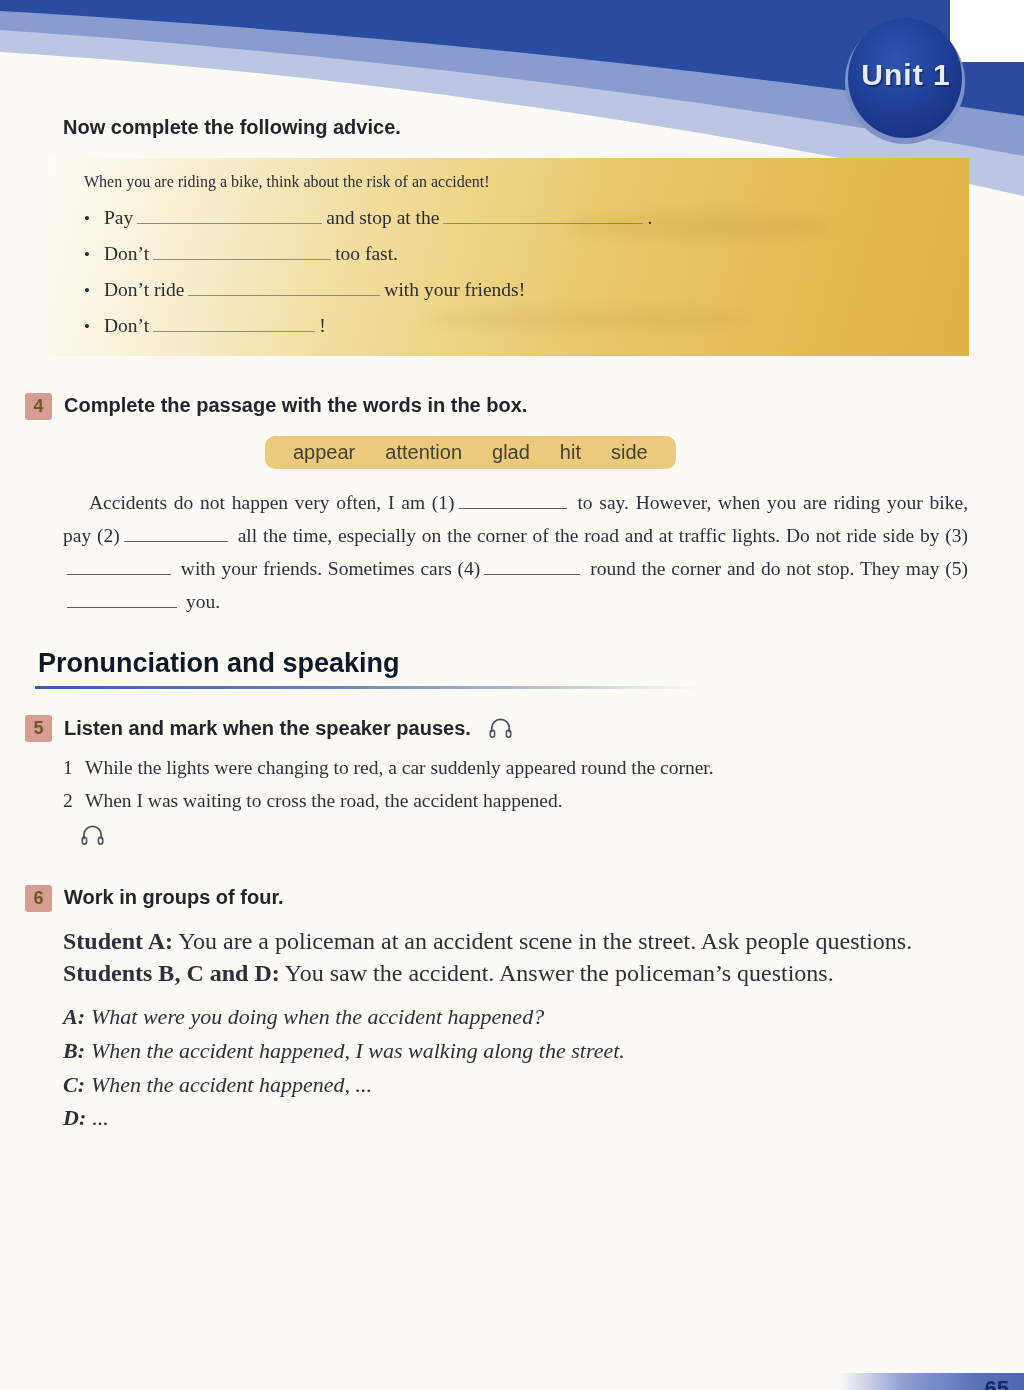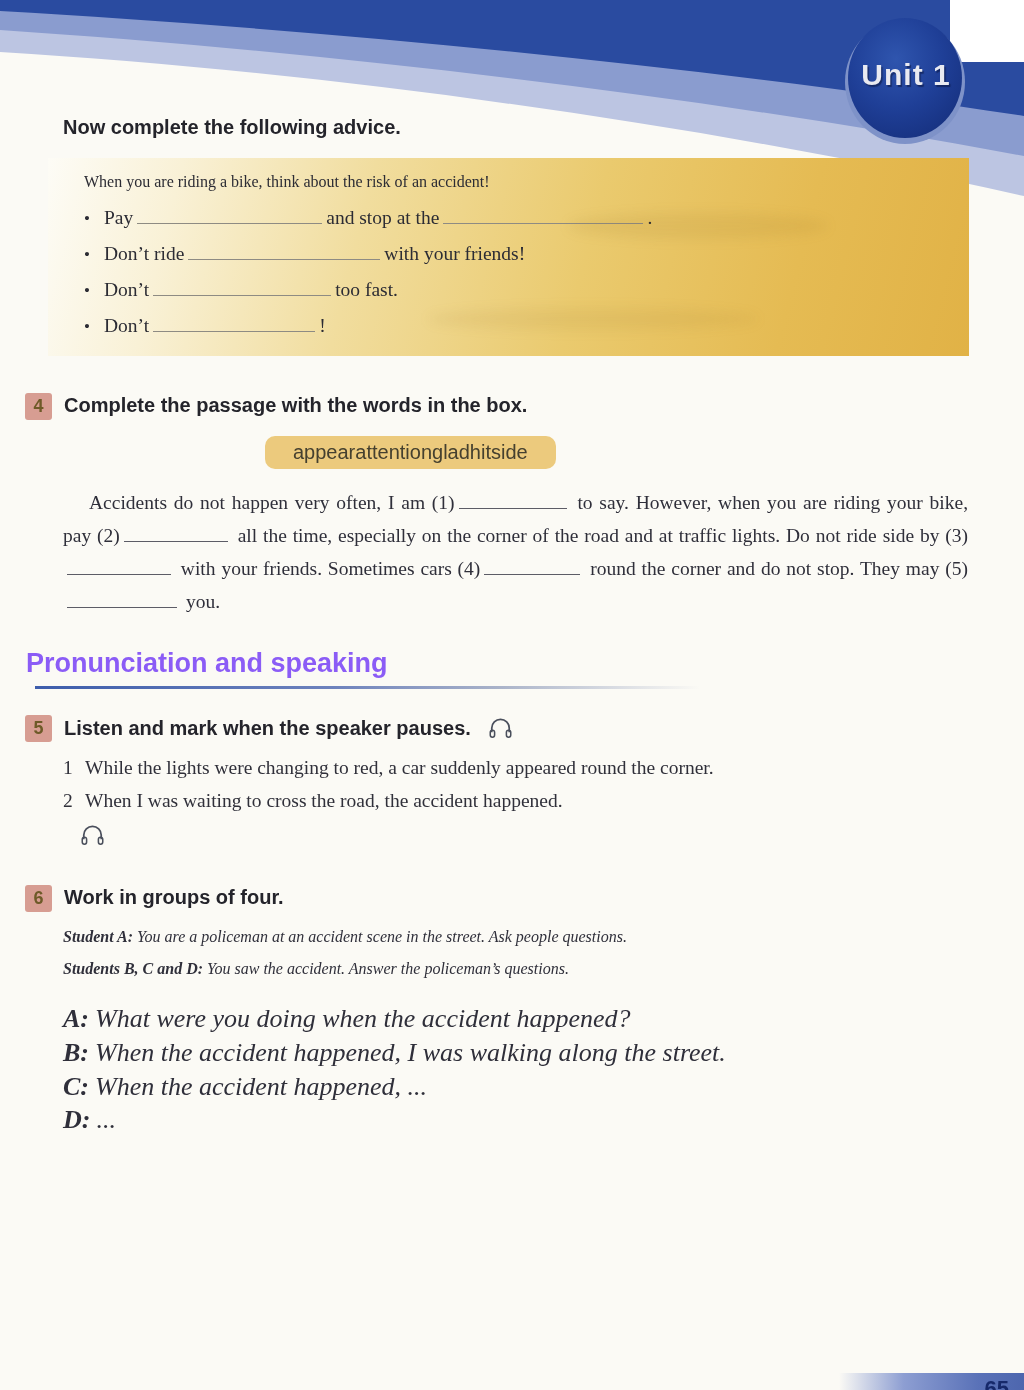--- a/index.html
+++ b/index.html
@@ -56,48 +56,48 @@
     font-family:"Liberation Sans", sans-serif; font-weight:bold; font-size:18px;
     display:flex; align-items:center; justify-content:center;
     border-radius:3px;
   }
   .ex-title { padding-top:1px; }
   
   .word-box {
     position:absolute; left:265px; top:436px;
     background:#ecca7d; border-radius:10px;
     padding:5px 28px;
-    display:inline-flex; 
+    display:inline-flex; gap:30px;
     font-family:"Liberation Sans", sans-serif;
     font-size:20px; color:#45402f;
   }
   
   .passage {
     position:absolute; left:63px; top:486px; width:905px;
     font-size:19.5px; line-height:33px; text-align:justify;
     text-indent:26px; color:#2f2f3a;
   }
   
   .section-heading {
-    position:absolute; left:26px; top:648px;
-    font-family:"Liberation Sans", sans-serif;
-    font-weight:bold; font-size:27px; color:#8b5cf6;
+    position:absolute; left:38px; top:648px;
+    font-family:"Liberation Sans", sans-serif;
+    font-weight:bold; font-size:27px; color:#0f172a;
   }
   .section-underline {
     position:absolute; left:35px; top:686px; width:665px; height:3px;
     background:linear-gradient(to right, #3d5dab 0%, #6d82bd 45%, #aab3c9 70%, rgba(200,200,200,0) 100%);
   }
   
   .sentence { position:absolute; left:63px; font-size:19.5px; color:#30303a; }
   .sentence .s-num { display:inline-block; width:22px; }
   .headphones { display:inline-block; vertical-align:-5px; margin-left:16px; }
   
-  .role-line { position:absolute; left:63px; font-size:16px; color:#2f2f3a;font-style:italic; }
+  .role-line { position:absolute; left:63px; font-size:24px; color:#2f2f3a; }
   .role-line b { font-weight:bold; }
-  .dialog-line { position:absolute; left:63px; font-size:26px; font-style:italic; color:#2f2f3a; }
+  .dialog-line { position:absolute; left:63px; font-size:22px; font-style:italic; color:#2f2f3a; }
   .dialog-line .speaker { font-weight:bold; margin-right:6px; }
   
   .page-bar {
     position:absolute; top:1325px; right:0; width:185px; height:31px;
     background:linear-gradient(to right, rgba(120,140,200,0) 0%, #8d9ed2 35%, #5a72b8 75%, #4d66ae 100%);
     display:flex; align-items:center; justify-content:flex-end;
     padding-right:15px;
     margin-top:48px;
   }
   .page-number {
@@ -131,24 +131,24 @@
 
   <div class="advice-box">
     <div class="smudge" style="left:520px; top:55px; width:260px; height:26px; background:rgba(150,110,30,0.10);"></div>
     <div class="smudge" style="left:380px; top:150px; width:330px; height:22px; background:rgba(150,110,30,0.09);"></div>
     <div class="advice-intro">When you are riding a bike, think about the risk of an accident!</div>
     <div class="advice-list">
       <div class="advice-item">
         <span class="bullet">•</span><span>Pay</span><span class="blank" style="width:185px;"></span><span>and stop at the</span><span class="blank" style="width:200px;"></span><span>.</span>
       </div>
       <div class="advice-item">
+        <span class="bullet">•</span><span>Don’t</span><span class="blank" style="width:178px;"></span><span>too fast.</span>
+      </div>
+      <div class="advice-item">
         <span class="bullet">•</span><span>Don’t ride</span><span class="blank" style="width:192px;"></span><span>with your friends!</span>
-      </div>
-      <div class="advice-item">
-        <span class="bullet">•</span><span>Don’t</span><span class="blank" style="width:178px;"></span><span>too fast.</span>
       </div>
       <div class="advice-item">
         <span class="bullet">•</span><span>Don’t</span><span class="blank" style="width:162px;"></span><span>!</span>
       </div>
     </div>
   </div>
 
   <div class="ex-row" style="top:393px;">
     <span class="num-badge">4</span>
     <span class="ex-title h-sans">Complete the passage with the words in the box.</span>

